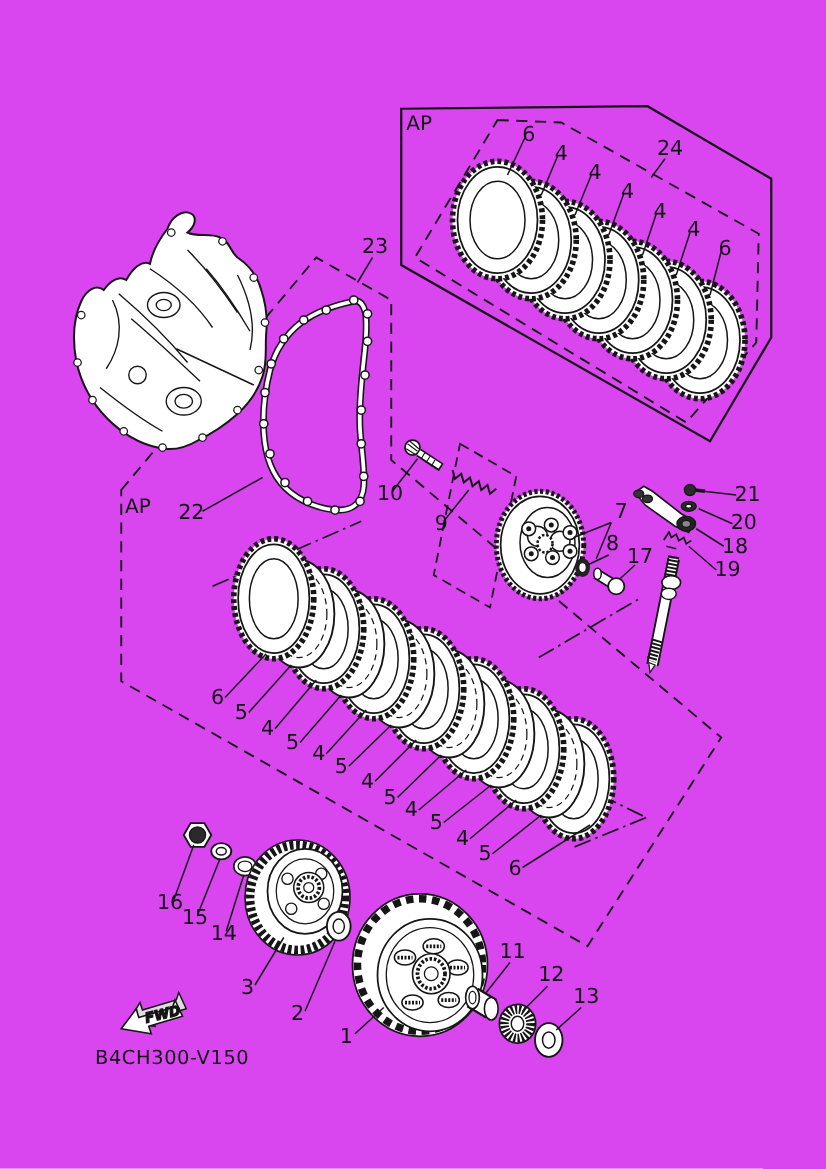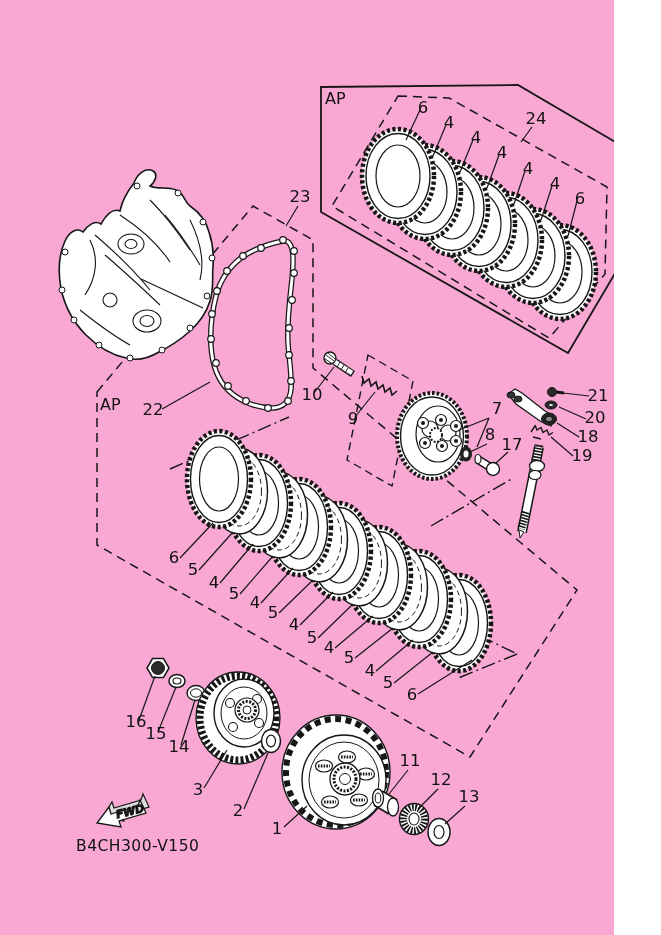--- a/index.html
+++ b/index.html
@@ -1,16 +1,16 @@
 <!DOCTYPE html>
 <html><head>
 <meta charset="utf-8">
 <style>
   html,body{margin:0;padding:0;background:#ffffff;}
-  .canvas{position:relative;width:614px;height:935px;background:#f9a8d4;overflow:hidden;
+  .canvas{position:relative;width:661px;height:935px;background:#d946ef;overflow:hidden;
           font-family:"DejaVu Sans", sans-serif;}
   svg text{font-family:"DejaVu Sans", sans-serif;fill:#121212;}
   .callout{font-size:16.5px;}
   .ap{font-size:16px;}
   .code{font-size:15.5px;letter-spacing:0.5px;}
   .fwdtxt{font-size:11px;font-weight:bold;font-style:italic;}
 </style>
 </head>
 <body>
 

